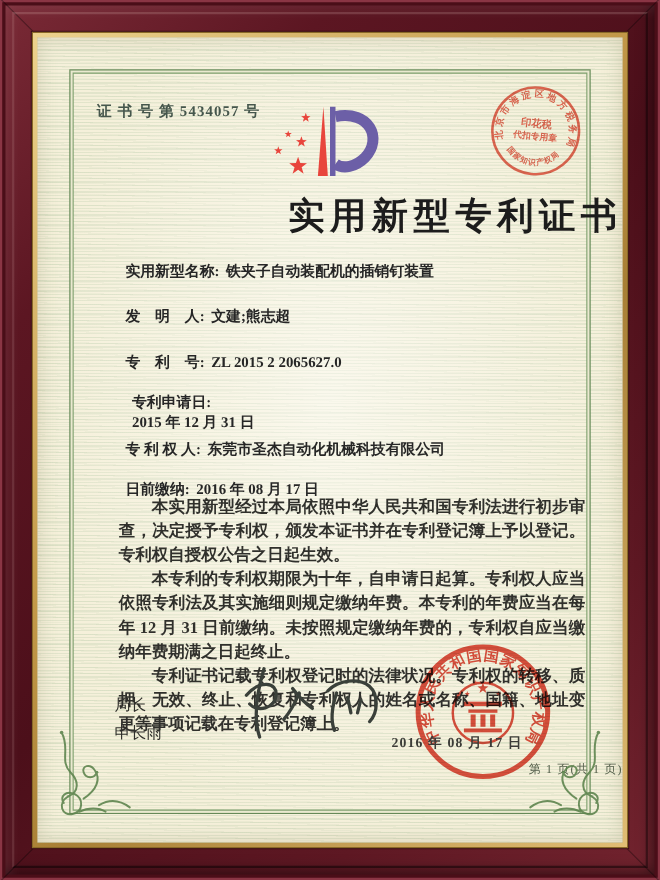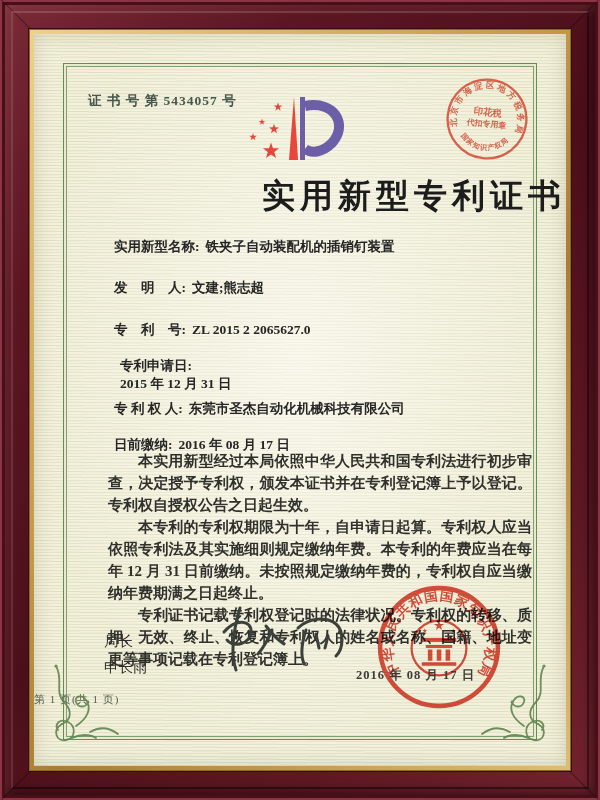--- a/index.html
+++ b/index.html
@@ -76,21 +76,21 @@
   }
   .body-text p{margin:0;text-indent:2em;font-weight:bold;}
   .director{position:absolute;left:70px;top:594px;font-size:14.5px;color:#2e2e2a;font-weight:normal;line-height:26px;}
   .signature{position:absolute;left:176px;top:560px;width:150px;height:92px;}
   .office-seal{position:absolute;left:339px;top:547px;width:132px;height:132px;mix-blend-mode:multiply;}
   .issue-date{
     position:absolute;left:322px;top:633px;width:160px;
     font-size:12.5px;font-weight:bold;color:#3c3c38;letter-spacing:1px;
   }
   .page-footer{
-    position:absolute;left:0;right:0;top:658px;text-align:left;
+    position:absolute;left:0;right:0;top:658px;text-align:right;
     font-size:11px;color:#55604c;letter-spacing:1px;
   }
   .tax-seal{position:absolute;left:408px;top:40px;width:90px;height:90px;transform:rotate(6deg);mix-blend-mode:multiply;}
   .flourish{position:absolute;width:74px;height:84px;}
   .flourish-bl{left:12px;top:628px;}
   .flourish-br{left:446px;top:628px;transform:scaleX(-1);}
 </style>
 </head>
 <body>
 

